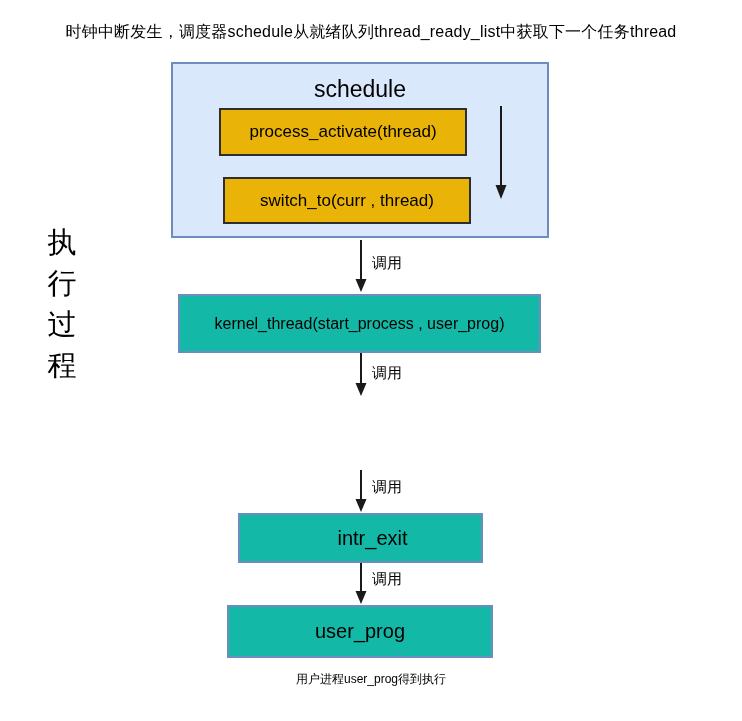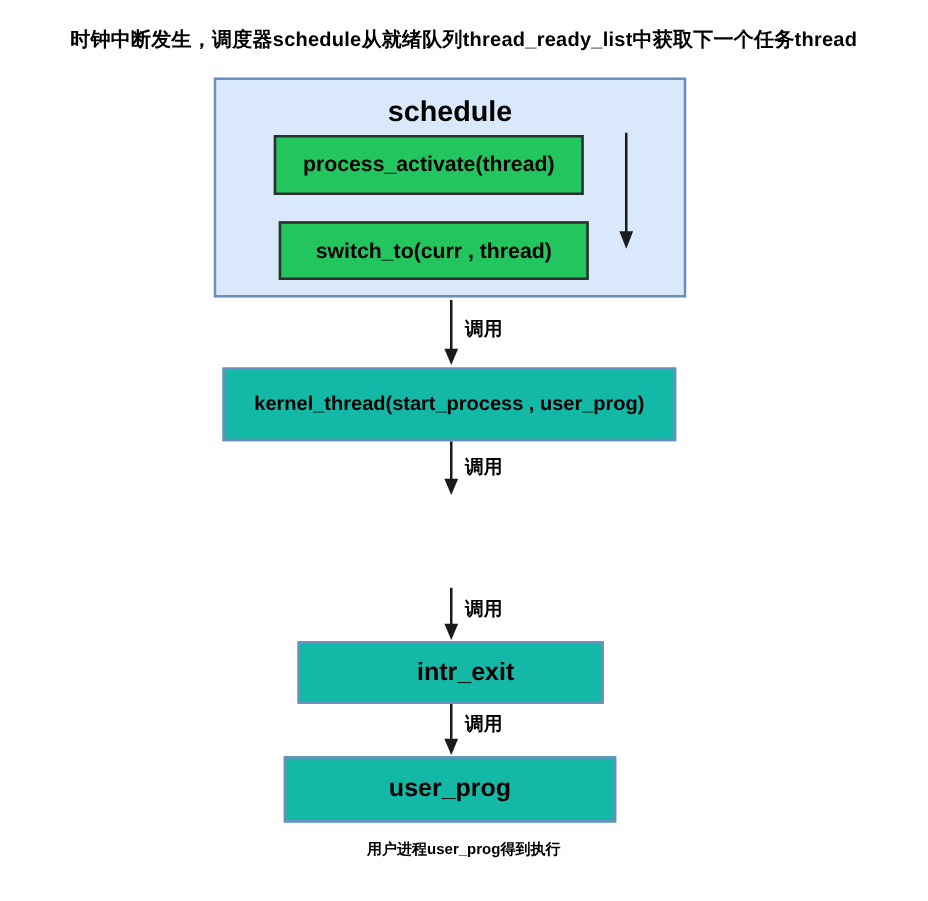--- a/index.html
+++ b/index.html
@@ -2,21 +2,21 @@
 <html><head>
 <meta charset="utf-8">
 <style>
   html, body { margin: 0; padding: 0; background: #ffffff; }
   .canvas {
     position: relative;
     width: 742px;
     height: 721px;
     background: #ffffff;
     font-family: "Liberation Sans", "DejaVu Sans", sans-serif;
-    font-weight: 700;
+    font-weight: 400;
     color: #000000;
     overflow: hidden;
   }
 
   .title {
     position: absolute;
     left: 0; top: 22px;
     width: 742px;
     text-align: center;
     font-size: 16px;
@@ -44,21 +44,21 @@
   }
   .schedule-title {
     position: absolute;
     left: 0; top: 12px;
     width: 100%;
     text-align: center;
     font-size: 23px;
   }
   .inner-box {
     position: absolute;
-    background: #22c55e;
+    background: #eab308;
     border: 2px solid #2e2e2e;
     box-sizing: border-box;
     display: flex;
     align-items: center;
     justify-content: center;
     font-size: 17px;
     white-space: nowrap;
   }
   .inner-1 { left: 46px; top: 44px;  width: 248px; height: 48px; }
   .inner-2 { left: 50px; top: 113px; width: 248px; height: 47px; }
@@ -102,20 +102,21 @@
     font-size: 12px;
   }
 </style>
 </head>
 <body>
 
 <div class="canvas">
 
   <div class="title">时钟中断发生，调度器schedule从就绪队列thread_ready_list中获取下一个任务thread</div>
 
+  <div class="side-label">执行过程</div>
 
   <div class="schedule-box">
     <div class="schedule-title">schedule</div>
     <div class="inner-box inner-1">
       <span>process_activate(thread)</span>
     </div>
     <div class="inner-box inner-2">
       <span>switch_to(curr , thread)</span>
     </div>
     <svg class="inner-arrow" width="20" height="94" viewBox="0 0 20 94">

